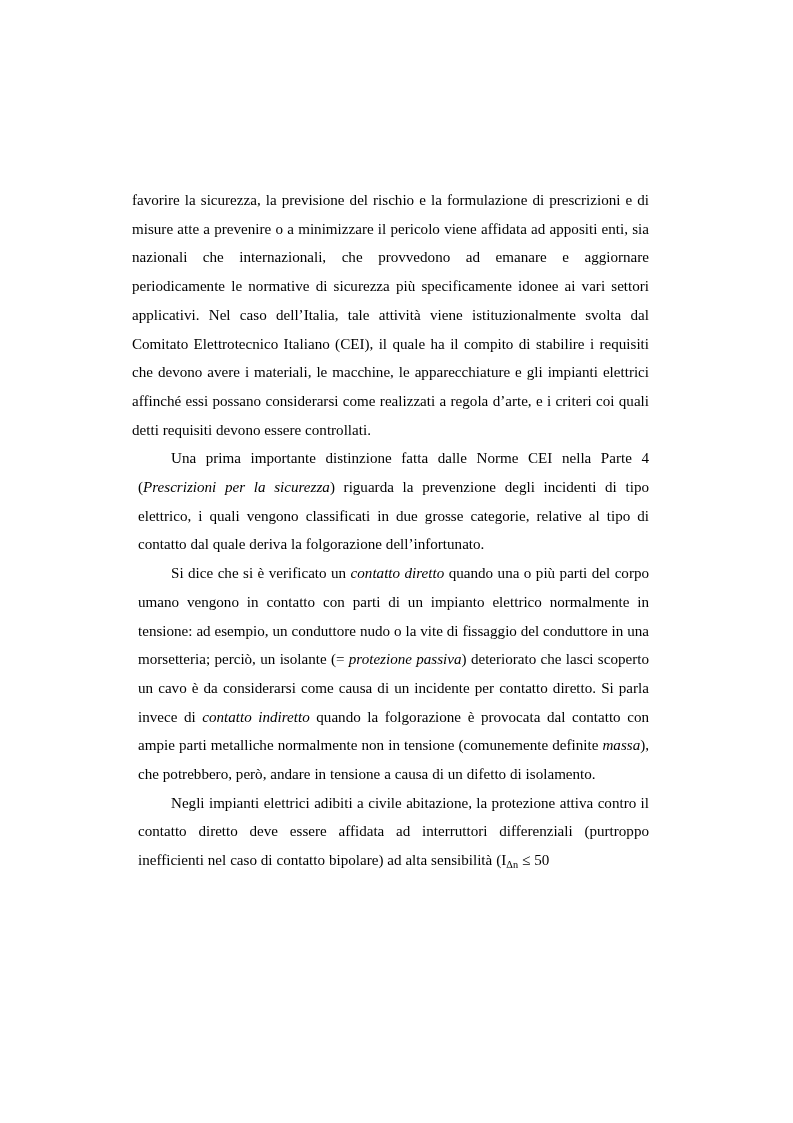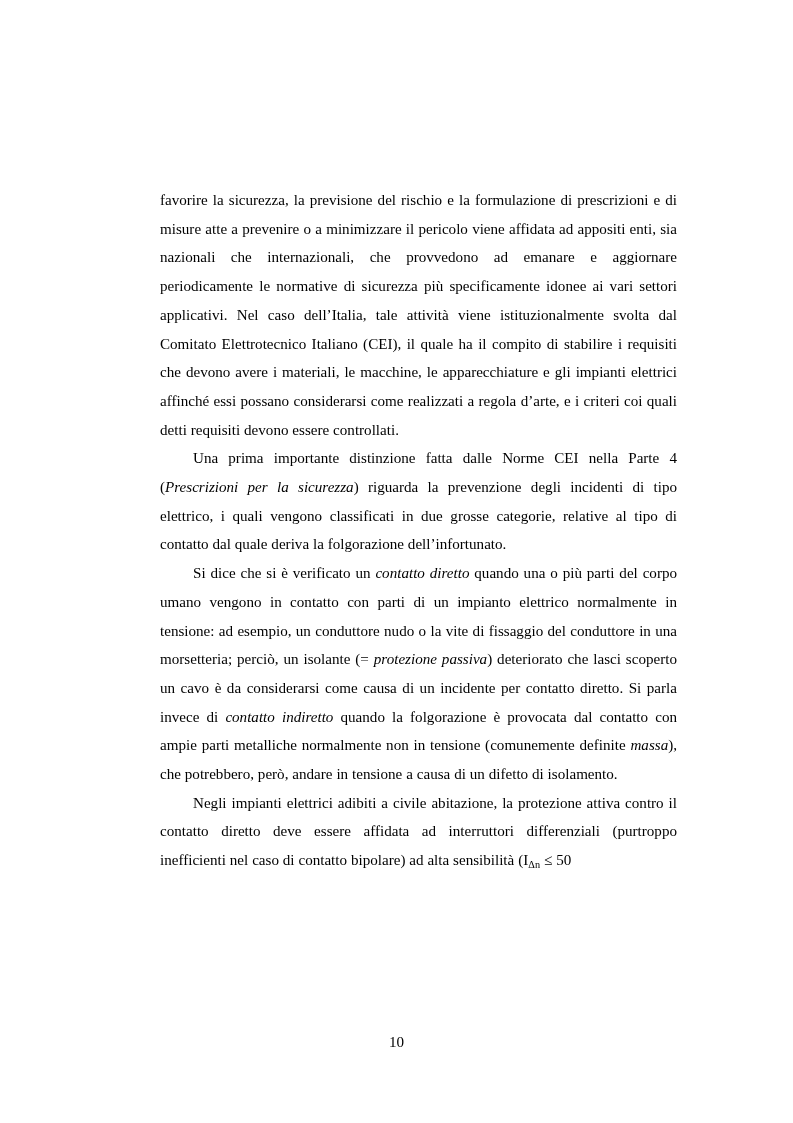--- a/index.html
+++ b/index.html
@@ -17,39 +17,40 @@
     position: relative;
     width: 793px;
     height: 1123px;
     margin: 0 auto;
     background: #ffffff;
     overflow: hidden;
     box-sizing: border-box;
   }
   .text-column {
     position: absolute;
-    left: 160px;
+    left: 132px;
     top: 186px;
     width: 517px;
   }
   .para {
     margin: 0;
     font-size: 15.1px;
     line-height: 28.7px;
     text-align: justify;
     text-justify: inter-word;
     text-indent: 33px;
     hyphens: none;
     word-spacing: 0.1px;
   }
   .para.no-indent {
     text-indent: 0;
   }
   .para + .para {
     margin-top: 0;
+    margin-left: 6px;
   }
   em, .ital {
     font-style: italic;
   }
   .sub {
     font-size: 0.68em;
     vertical-align: -0.28em;
     letter-spacing: 0.1px;
   }
   .page-number {
@@ -81,15 +82,14 @@
     <p class="para">
       <span>Si dice che si è verificato un </span><em class="ital">contatto diretto</em><span> quando una o più parti del corpo umano vengono in contatto con parti di un impianto elettrico normalmente in tensione: ad esempio, un conduttore nudo o la vite di fissaggio del conduttore in una morsetteria; perciò, un isolante (= </span><em class="ital">protezione passiva</em><span>) deteriorato che lasci scoperto un cavo è da considerarsi come causa di un incidente per contatto diretto. Si parla invece di </span><em class="ital">contatto indiretto</em><span> quando la folgorazione è provocata dal contatto con ampie parti metalliche normalmente non in tensione (comunemente definite </span><em class="ital">massa</em><span>), che potrebbero, però, andare in tensione a causa di un difetto di isolamento.</span>
     </p>
 
     <p class="para">
       <span>Negli impianti elettrici adibiti a civile abitazione, la protezione attiva contro il contatto diretto deve essere affidata ad interruttori differenziali (purtroppo inefficienti nel caso di contatto bipolare) ad alta sensibilità (I</span><span class="sub">Δn</span><span> ≤ 50</span>
     </p>
 
   </div>
 
-  <div class="page-number">10</div>
 
 </div>
 
 </body></html>

